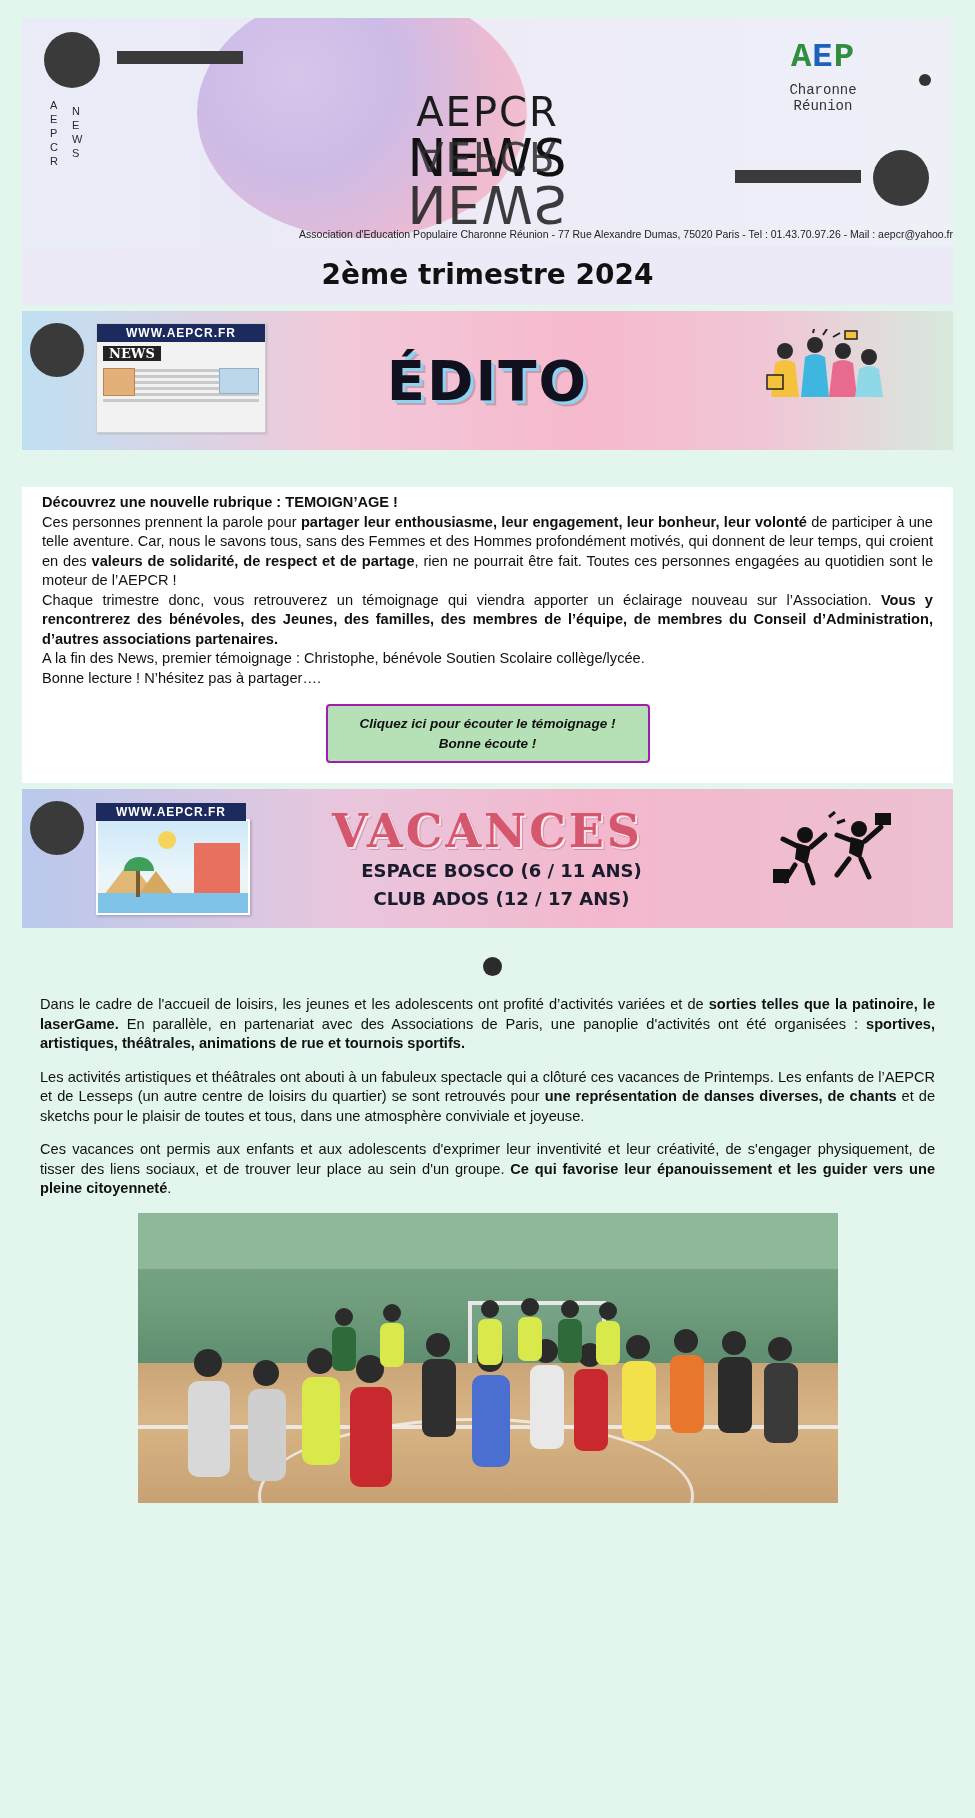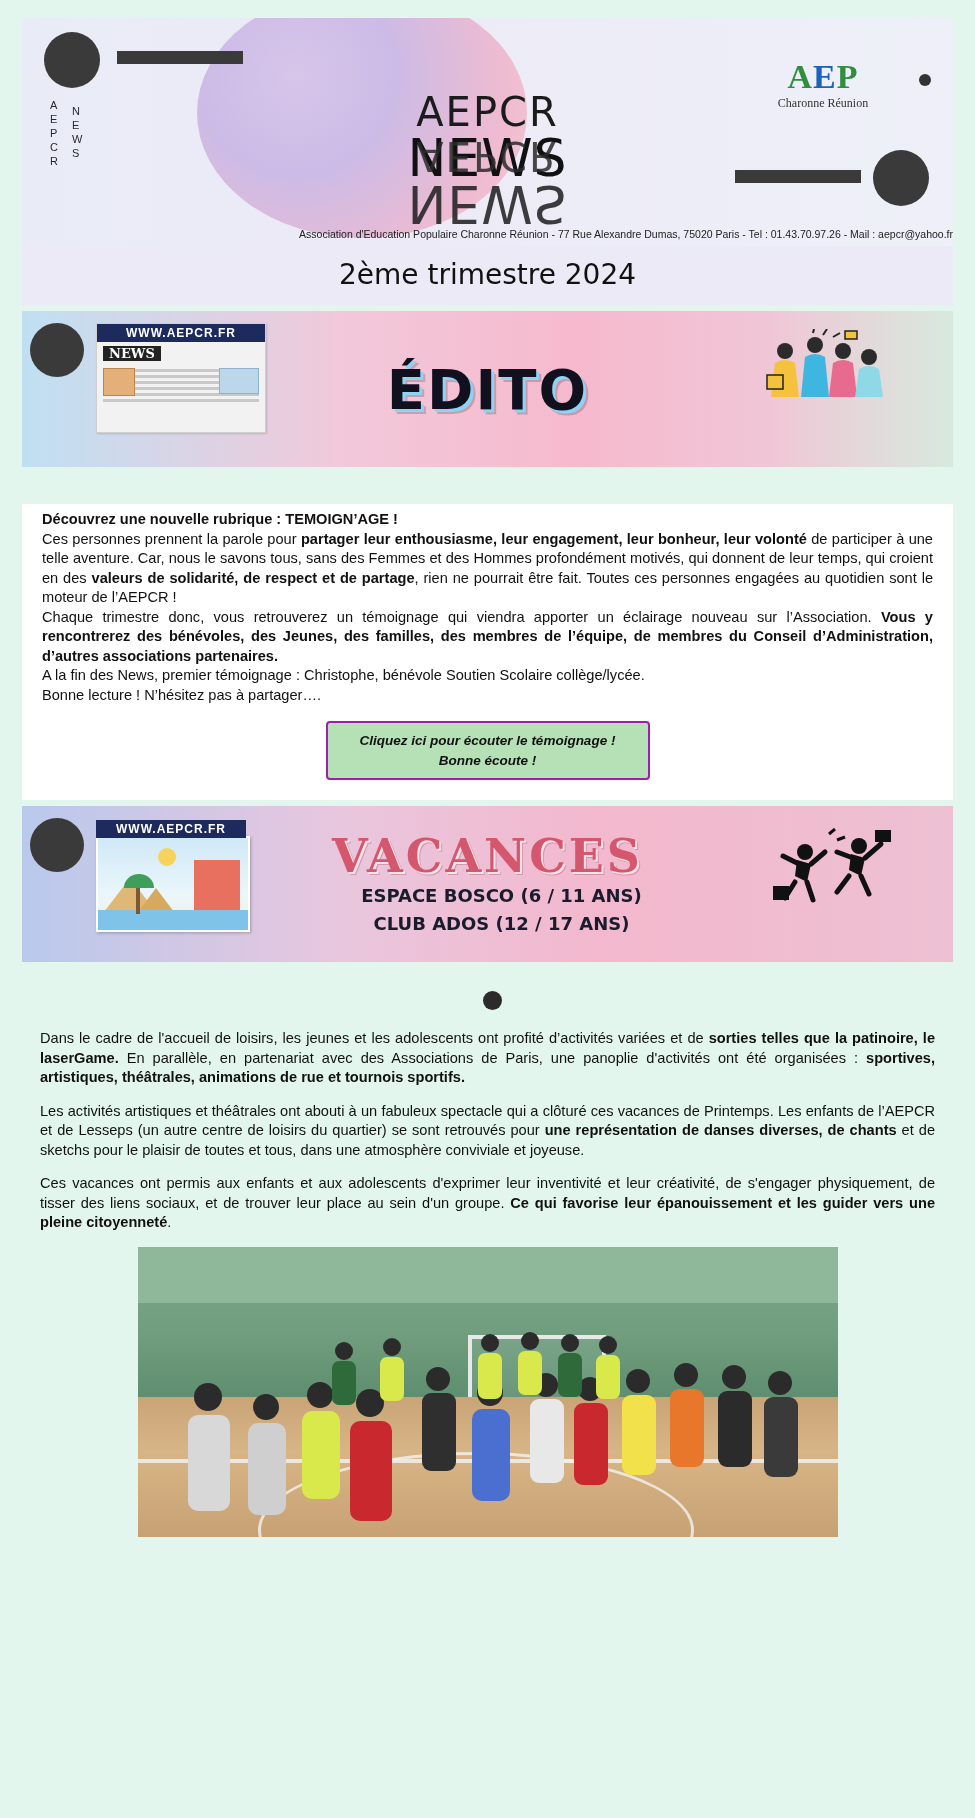--- a/index.html
+++ b/index.html
@@ -110,34 +110,33 @@
   .hdr-mirror .hdr-title { color: #2b2b2b; }
 
   .logo-box {
     position: absolute;
     right: 70px;
     top: 22px;
     width: 120px;
     text-align: center;
   }
   .logo-aep {
-    font-family: Liberation Serif, serif;
+    font-family: Liberation Mono, monospace;
     font-size: 34px;
     font-weight: bold;
     letter-spacing: 1px;
     color: #2f8f3e;
     line-height: 34px;
-    margin-top: 20px;
   }
   .logo-aep .mid { color: #1c62b8; }
   .logo-sub {
-    font-family: Liberation Serif, serif;
-    font-size: 12px;
+    font-family: Liberation Mono, monospace;
+    font-size: 14px;
     color: #333;
-    margin-top: 2px;
+    margin-top: 8px;
   }
   .logo-dot {
     position: absolute;
     right: 22px;
     top: 56px;
     width: 12px; height: 12px;
     border-radius: 50%;
     background: #333;
   }
 
@@ -151,28 +150,28 @@
     color: #222;
   }
 
   
   .trimestre {
     background: #eceaf7;
     text-align: center;
     padding: 12px 0 14px 0;
     font-family: "DejaVu Sans", sans-serif;
     font-size: 28px;
-    font-weight: normal;
+    font-weight: bold;
     color: #111;
   }
 
   
   .section-banner {
     position: relative;
-    height: 156px;
+    height: 139px;
     margin-top: 6px;
     overflow: hidden;
   }
   .edito-banner {
     background: linear-gradient(90deg, #bfe0f2 0%, #f2c8d9 35%, #f6b9cd 60%, #f0c6d6 80%, #d7e9dd 100%);
   }
   .vacances-banner {
     background: linear-gradient(90deg, #b9c9ec 0%, #e9c6dd 35%, #f3b8cd 62%, #f0bdd0 85%, #ecc0d2 100%);
   }
   .banner-dot {

